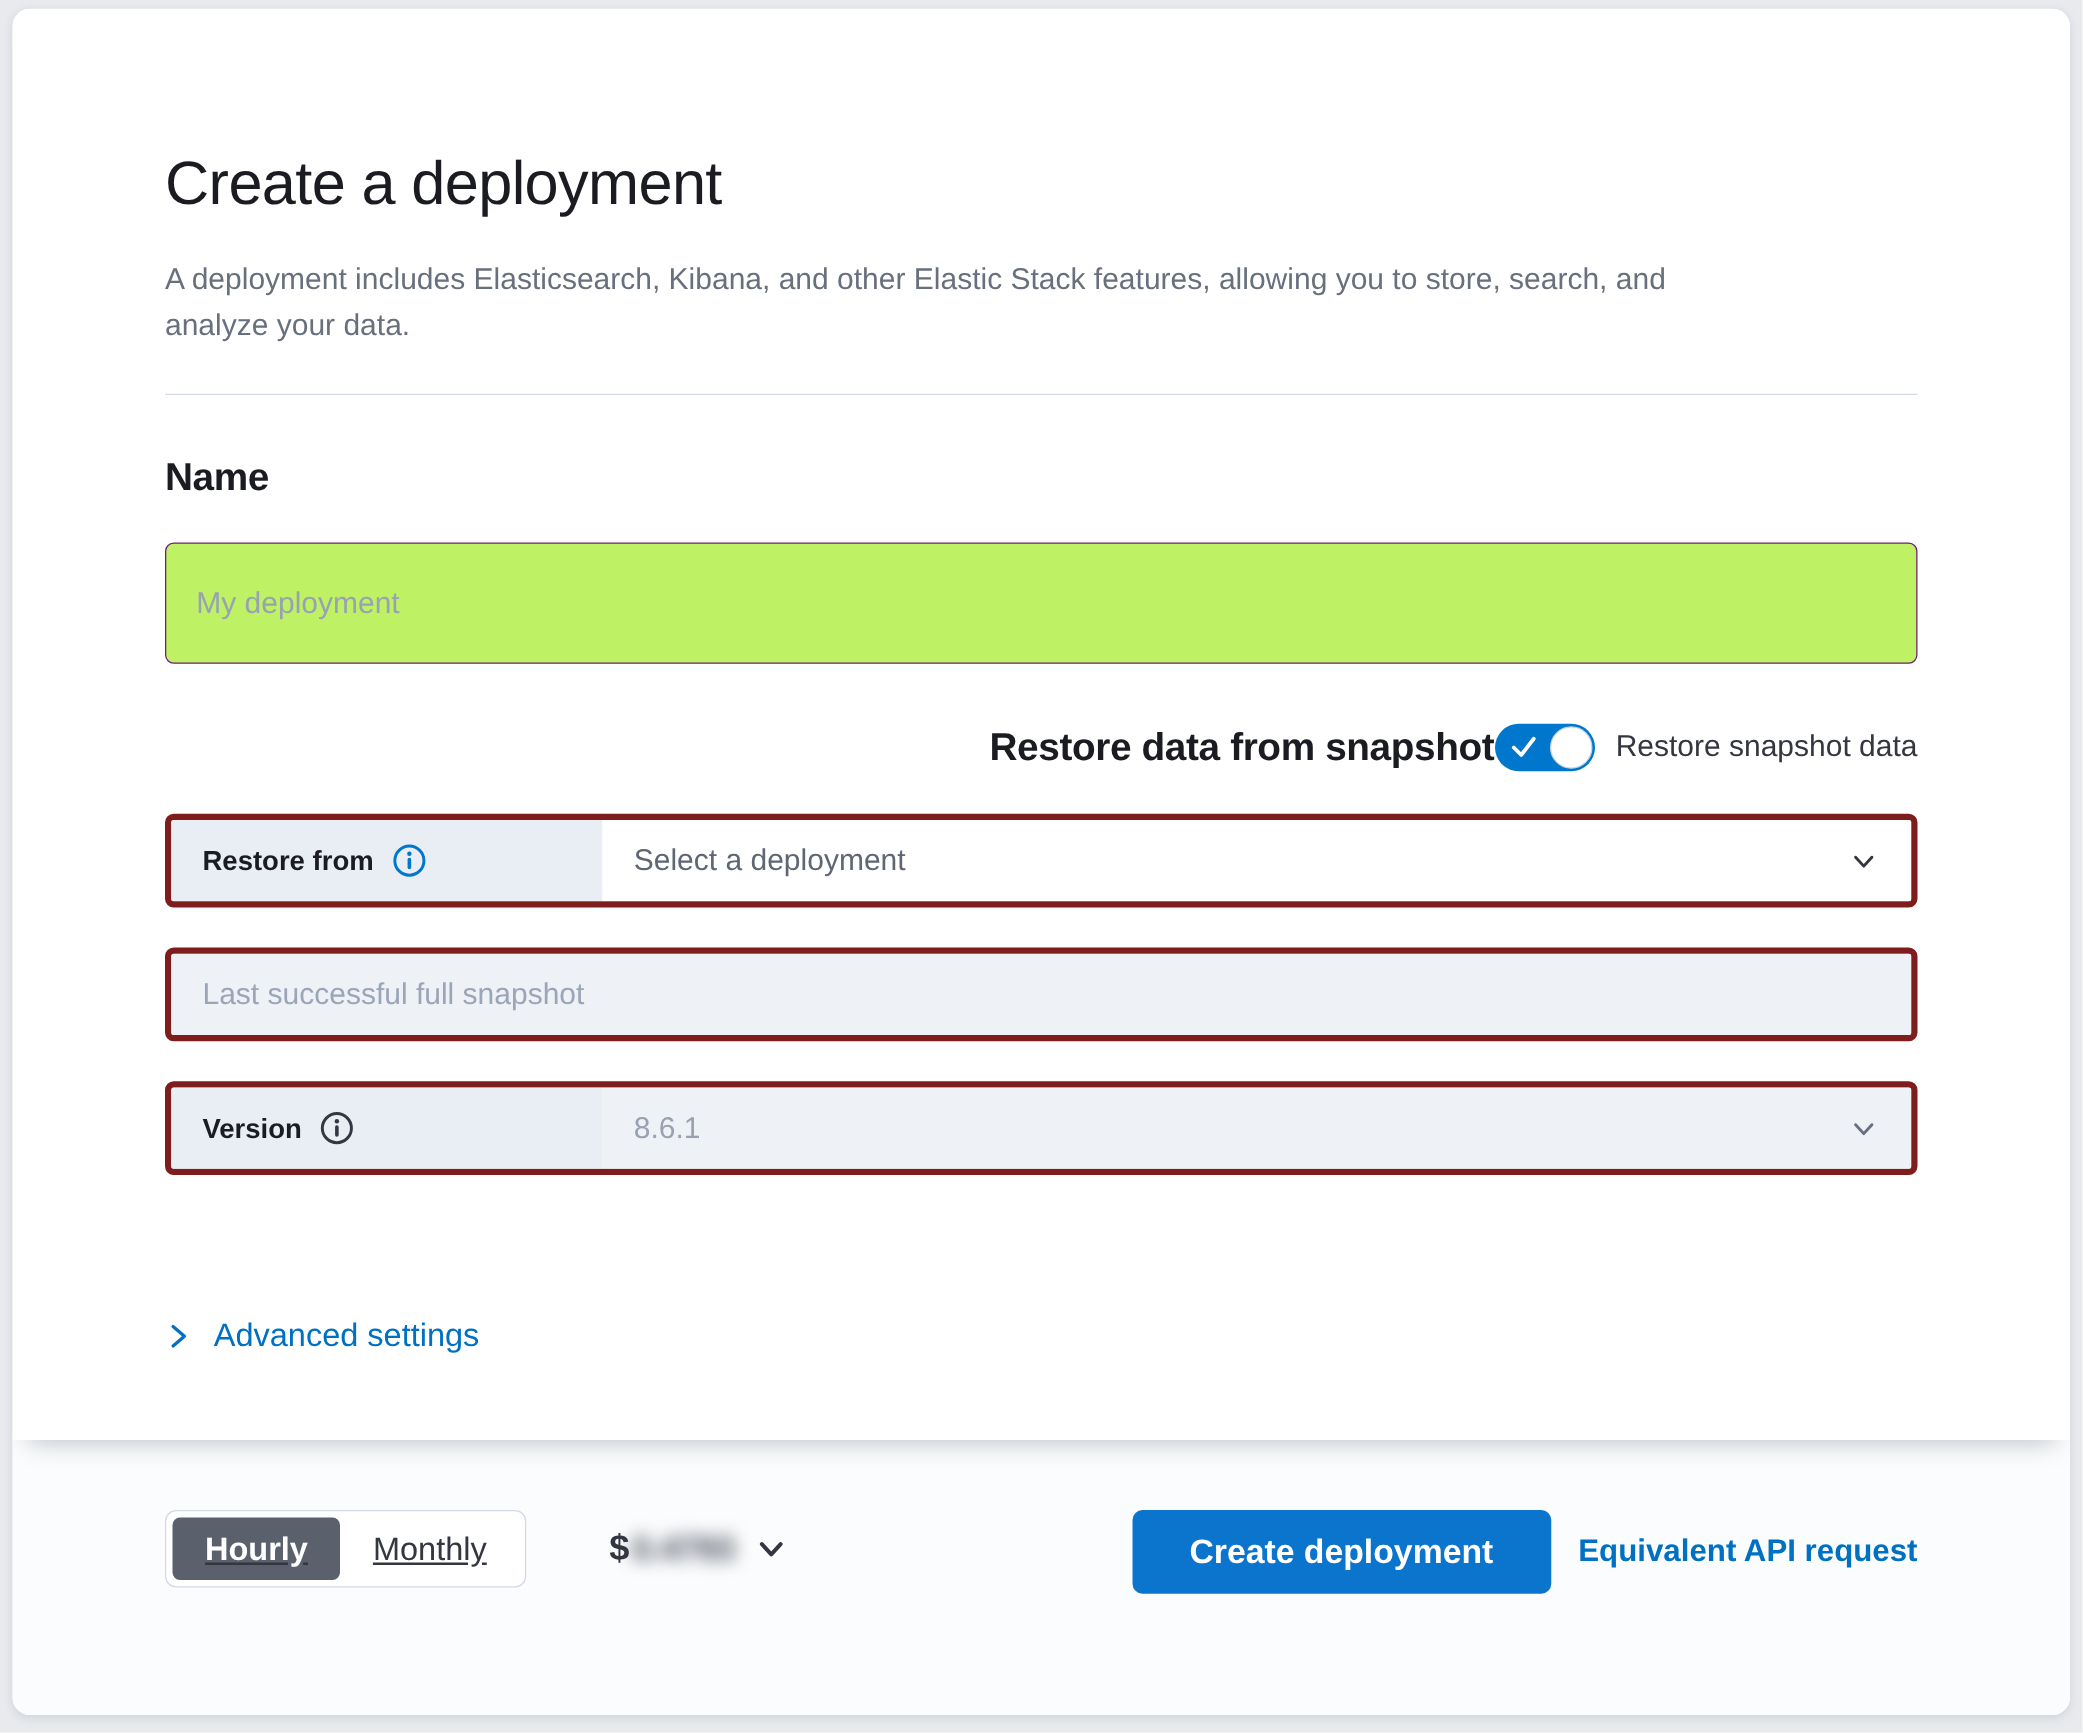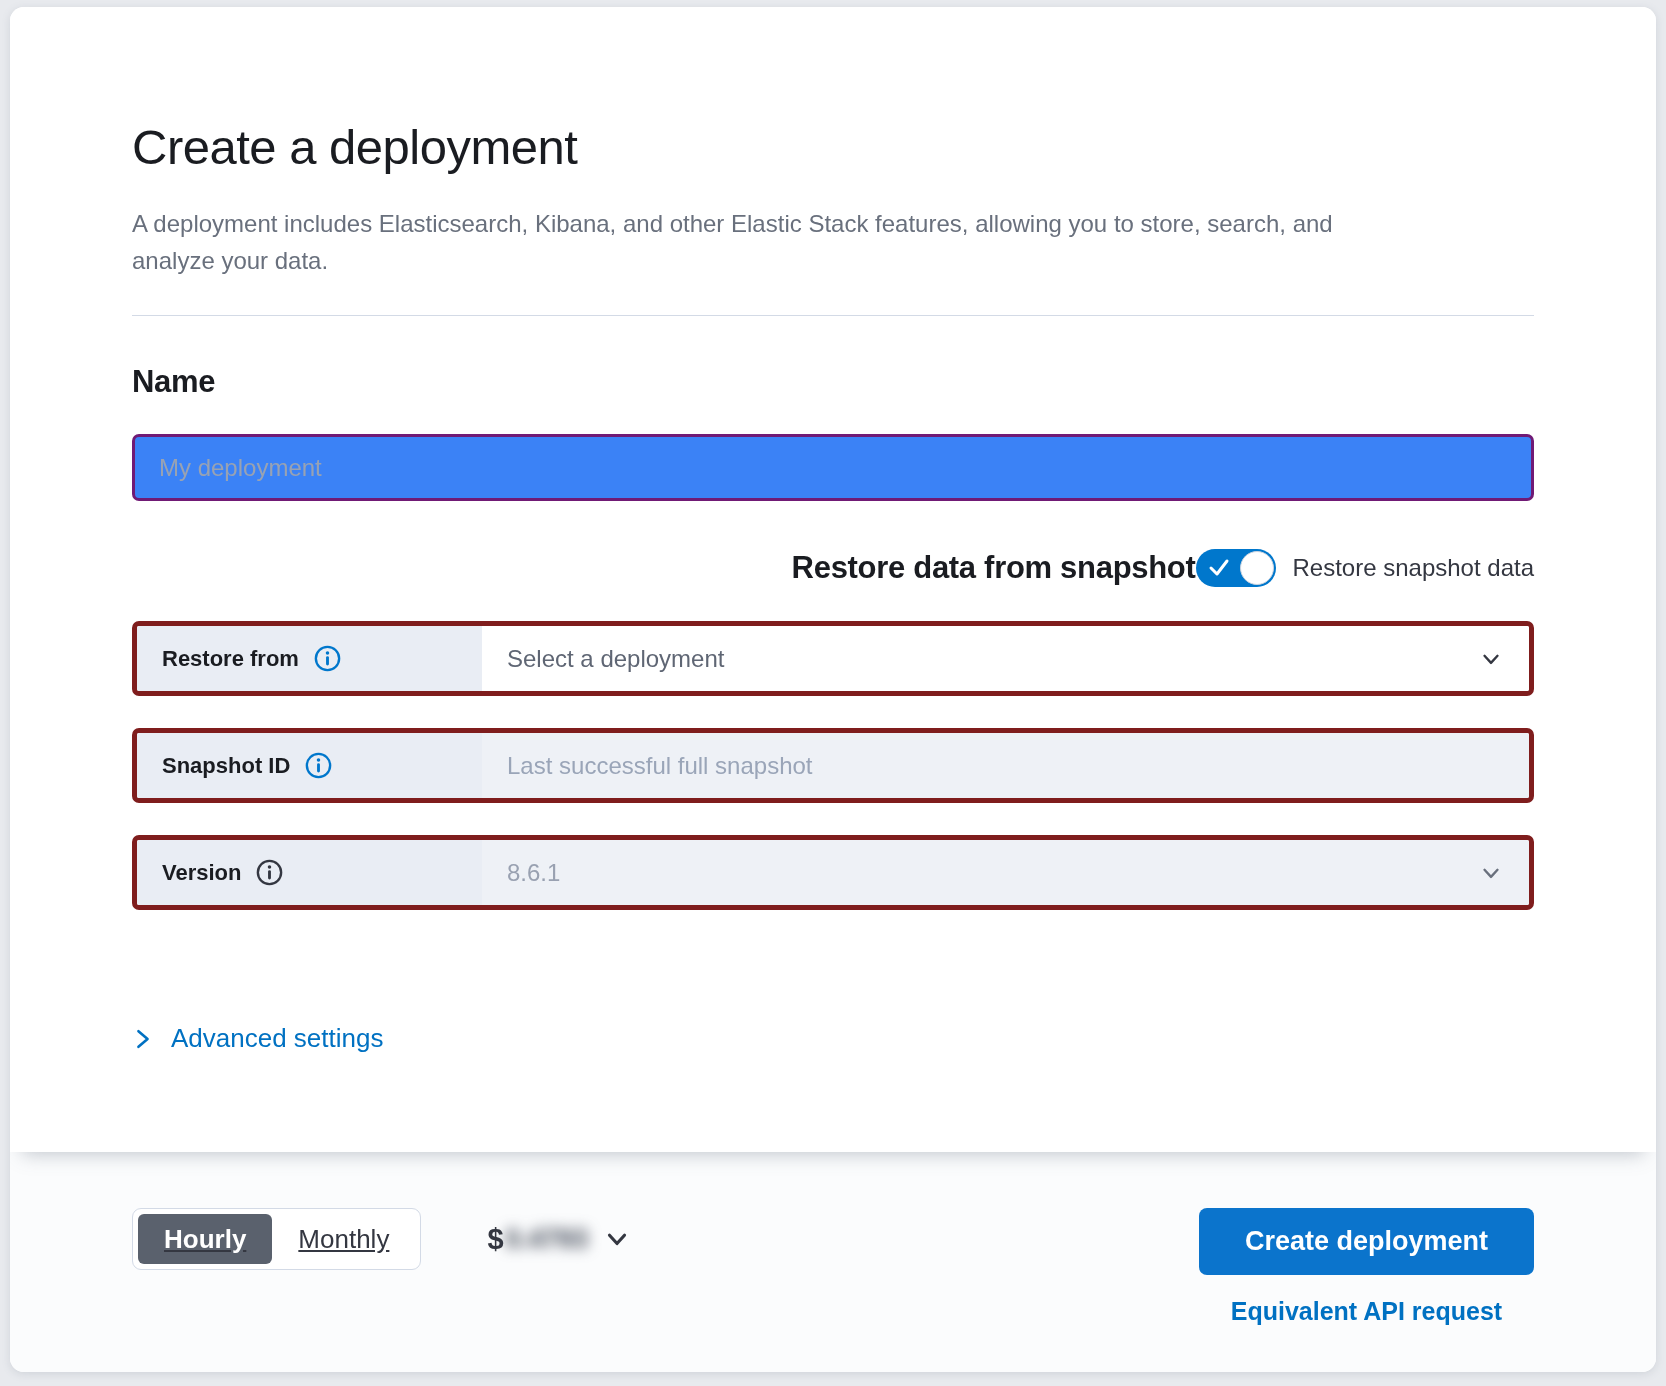--- a/index.html
+++ b/index.html
@@ -29,23 +29,23 @@
   .page-subtitle {
     font-size:24px; line-height:37px; color:#69707d;
     max-width:1280px; margin:0 0 36px 0;
   }
   .divider { border-top:1px solid #d3dae6; margin-bottom:48px; }
   .section-heading {
     margin:0; font-size:31px; font-weight:700; color:#1a1c21; letter-spacing:-0.3px;
   }
   .name-heading { margin-bottom:34px; }
   .text-input {
-    width:100%; height:67px; padding:0 24px;
+    width:100%; height:97px; padding:0 24px;
     font-size:24px; font-family:inherit; color:#343741;
-    background:#3b82f6; border:3px solid #701a75; border-radius:7px;
+    background:#bef264; border:1px solid #701a75; border-radius:7px;
     outline:none;
   }
   .text-input::placeholder { color:#98a2b3; }
   .restore-header {
     display:flex; justify-content:flex-end; align-items:center;
     margin:48px 0 34px 0;
   }
   .toggle-group { display:flex; align-items:center; gap:17px; cursor:pointer; }
   .toggle {
     width:80px; height:38px; border-radius:19px; background:#0077cc;
@@ -102,21 +102,21 @@
   .price-group {
     display:flex; align-items:center; height:62px; margin-left:66px; cursor:pointer;
   }
   .price-currency { font-size:29px; font-weight:700; color:#343741; }
   .price-amount {
     font-size:27px; font-weight:700; color:#3a4150;
     filter:blur(7px); margin-left:2px;
   }
   .price-chev { margin-left:14px; display:flex; align-items:center; }
   .footer-right {
-    margin-left:auto; display:flex; flex-direction:column;
+    margin-left:auto; display:flex; flex-direction:row;
     align-items:center; gap:22px;
   }
   .create-btn {
     height:67px; padding:0 46px; border:none; border-radius:8px;
     background:#0b74cc; color:#ffffff; font-size:27px; font-weight:700;
     font-family:inherit; cursor:pointer;
   }
   .api-link { color:#0071c2; font-size:25px; font-weight:700; cursor:pointer; }
 </style>
 </head>
@@ -160,28 +160,20 @@
         <span class="chev">
           <svg width="26" height="26" viewBox="0 0 20 20">
             <polyline points="5,7.5 10,13 15,7.5" fill="none" stroke="#343741" stroke-width="1.8" stroke-linecap="round" stroke-linejoin="round"></polyline>
           </svg>
         </span>
       </div>
     </div>
 
     
     <div class="form-row">
-      <div class="row-label">
-        <span>Snapshot ID</span>
-        <svg class="info-blue" width="27" height="27" viewBox="0 0 16 16">
-          <circle cx="8" cy="8" r="6.9" fill="none" stroke="currentColor" stroke-width="1.4"></circle>
-          <circle cx="8" cy="4.7" r="1.05" fill="currentColor"></circle>
-          <rect x="7.15" y="6.6" width="1.7" height="5.5" rx="0.85" fill="currentColor"></rect>
-        </svg>
-      </div>
       <div class="row-value value-muted">
         <input type="text" placeholder="Last successful full snapshot" style="">
       </div>
     </div>
 
     
     <div class="form-row">
       <div class="row-label">
         <span>Version</span>
         <svg class="info-dark" width="27" height="27" viewBox="0 0 16 16">

